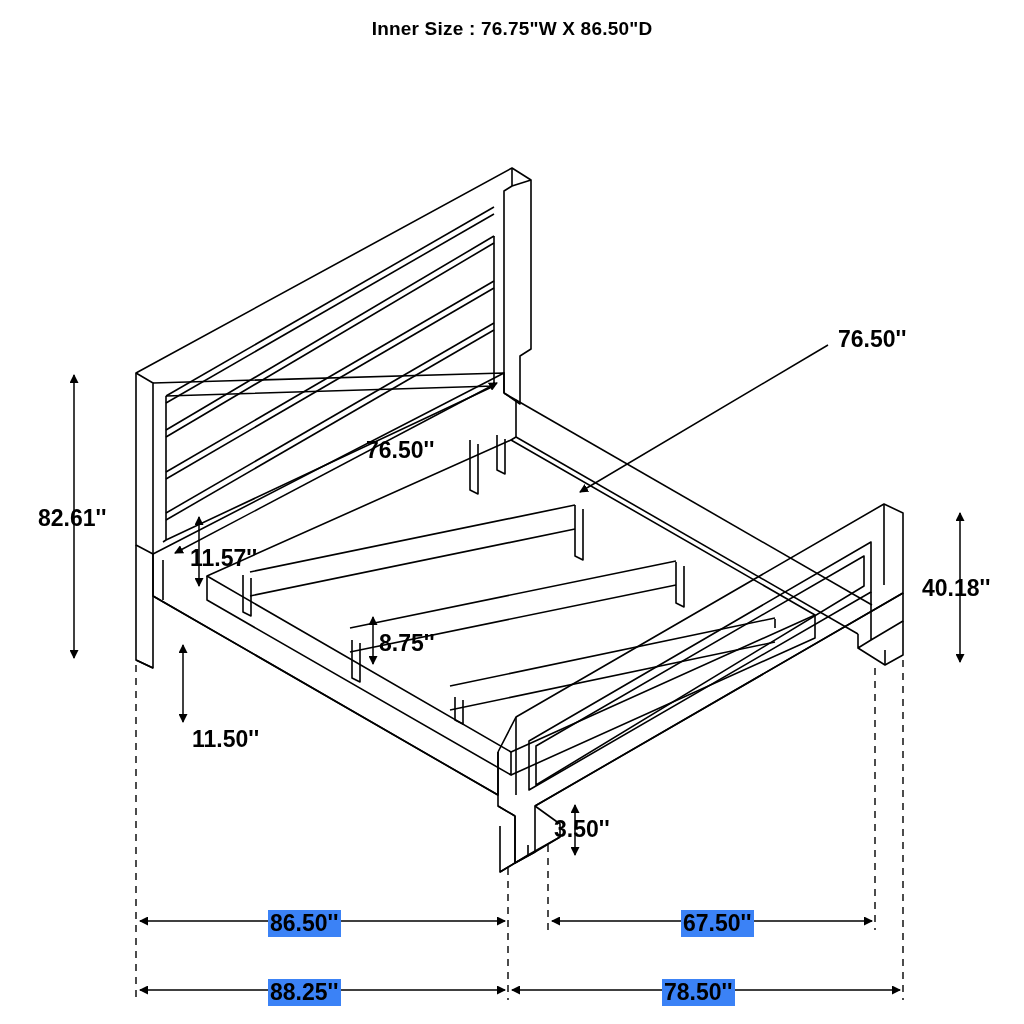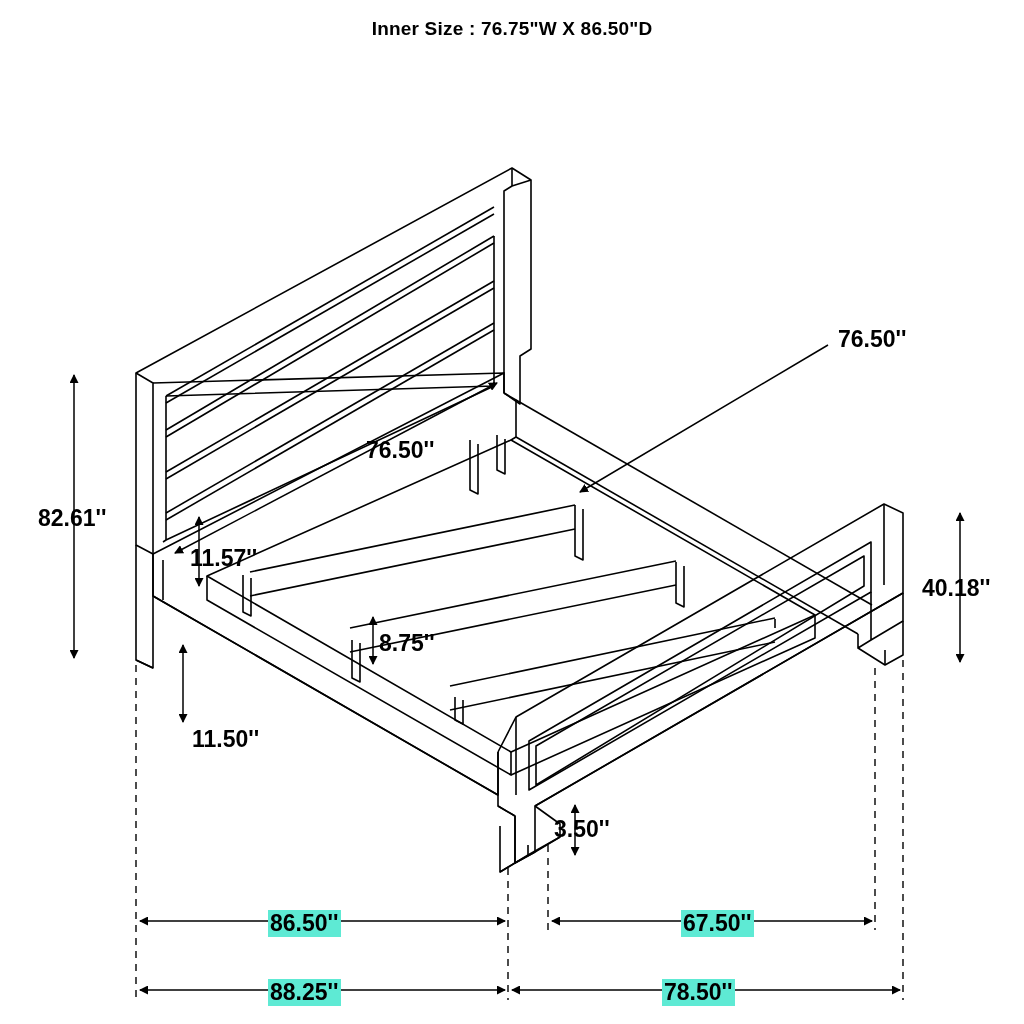--- a/index.html
+++ b/index.html
@@ -37,21 +37,21 @@
     width: 1024px;
     height: 1024px;
   }
   .dimlabel {
     position: absolute;
     font-size: 23px;
     font-weight: bold;
     white-space: nowrap;
   }
   .dimlabel.boxed {
-    background: #5eead4;
+    background: #3b82f6;
     padding: 0 2px;
   }
 </style>
 </head>
 <body>
 
 <div id="stage">
 
   <div id="title">Inner Size : 76.75"W X 86.50"D</div>
 

